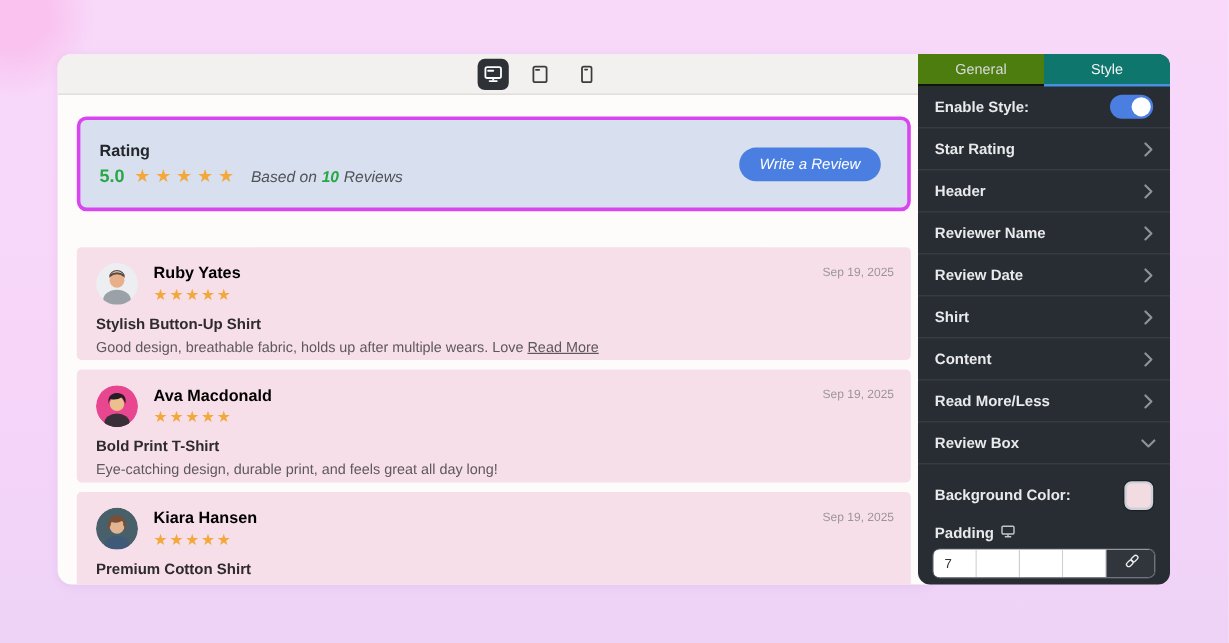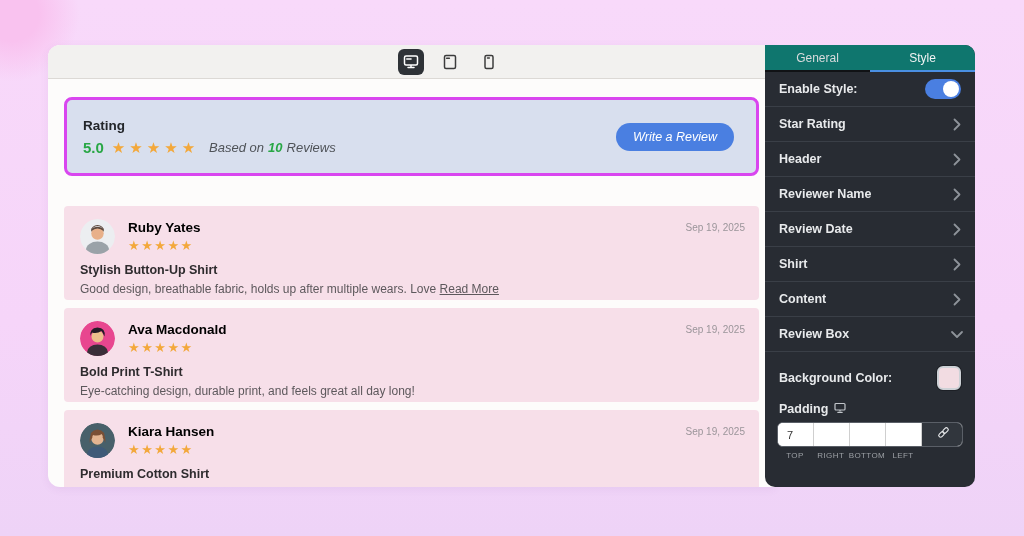--- a/index.html
+++ b/index.html
@@ -68,21 +68,21 @@
 
   
   .panel {
     position:absolute; left:765px; top:45px; width:210px; height:442px;
     background:#282c33; border-radius:0 10px 10px 10px; overflow:hidden;
     color:#e8eaec;
   }
   .tabs { display:flex; height:27px; }
   .tab {
     flex:1; border:none; cursor:pointer; font-family:"Liberation Sans", sans-serif;
-    font-size:12px; color:#d9dbdd; background:#0f766e;
+    font-size:12px; color:#d9dbdd; background:#4d7c0f;
     border-bottom:2px solid #101215;
   }
   .tab.active { background:#0f766e; border-bottom:2px solid #4a8fe2; color:#f2f3f4; }
   .panel-row {
     height:35px; display:flex; align-items:center; justify-content:space-between;
     padding:0 14px; border-bottom:1px solid #3a3f47; cursor:pointer;
   }
   .panel-row .row-label { font-size:12.5px; font-weight:bold; color:#e8eaec; }
   .chev { display:flex; }
   .chev.down svg { transform:rotate(90deg); }
@@ -284,20 +284,28 @@
   <div class="panel-row">
     <span class="row-label">Shirt</span>
     <span class="chev">
         <svg width="8" height="13" viewBox="0 0 8 13">
           <path d="M1.5 1.5 L6.5 6.5 L1.5 11.5" fill="none" stroke="#8e939a" stroke-width="1.8" stroke-linecap="round" stroke-linejoin="round"></path>
         </svg>
       </span>
   </div>
   <div class="panel-row">
     <span class="row-label">Content</span>
+    <span class="chev">
+        <svg width="8" height="13" viewBox="0 0 8 13">
+          <path d="M1.5 1.5 L6.5 6.5 L1.5 11.5" fill="none" stroke="#8e939a" stroke-width="1.8" stroke-linecap="round" stroke-linejoin="round"></path>
+        </svg>
+      </span>
+  </div>
+  <div class="panel-row">
+    <span class="row-label">Read More/Less</span>
     <span class="chev">
         <svg width="8" height="13" viewBox="0 0 8 13">
           <path d="M1.5 1.5 L6.5 6.5 L1.5 11.5" fill="none" stroke="#8e939a" stroke-width="1.8" stroke-linecap="round" stroke-linejoin="round"></path>
         </svg>
       </span>
   </div>
   <div class="panel-row">
     <span class="row-label">Review Box</span>
     <span class="chev down">
         <svg width="8" height="13" viewBox="0 0 8 13">

